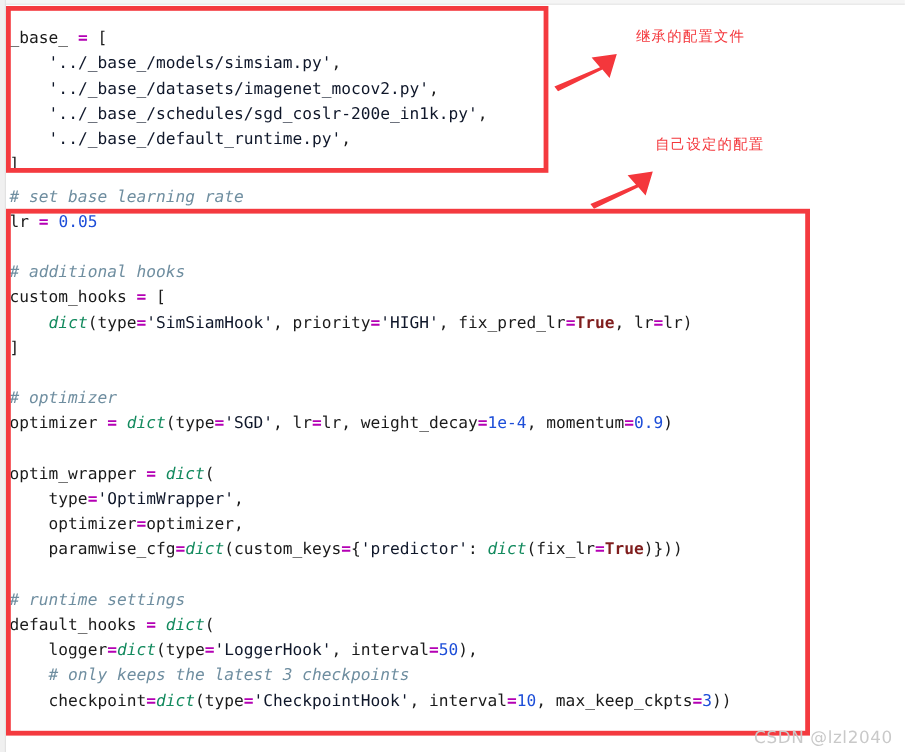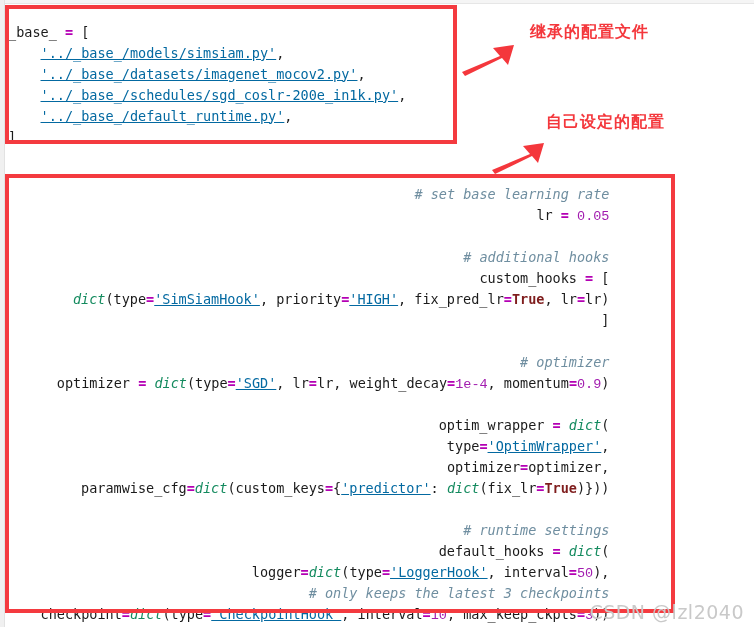--- a/index.html
+++ b/index.html
@@ -37,67 +37,67 @@
   .code-layer {
     position: absolute;
     left: 8px;
     font-family: "DejaVu Sans Mono", "Liberation Mono", monospace;
     font-size: 13.5px;
     line-height: 21px;
     white-space: pre;
     color: #1b1b1b;
   }
   #code-block-1 { top: 8px; }
-  #code-block-2 { top: 170px; text-align: right; }
+  #code-block-2 { top: 140px; }
 
   .ln { display: block; height: 21px; }   
   .op      { color: #b400b4; font-weight: bold; }
   .fn      { color: #138a5e; font-style: italic; }                      
-  .str     { color: #0369a1; text-decoration: underline; }                      
-  .num     { color: #a21caf; font-family: Liberation Mono, monospace; }                      
+  .str     { color: #0f172a; }                      
+  .num     { color: #1d4ed8; }                      
   .boolv   { color: #7f1d1d; font-weight: bold; }   
   .cmt     { color: #6f8ea0; font-style: italic; }  
   .plain   { color: #1b1b1b; }
 
   
   .red-box {
     position: absolute;
     border: 4px solid #f43a3f;
     box-sizing: border-box;
     pointer-events: none;
   }
   #red-box-inherited { left: 5px;  top: 5px;   width: 452px; height: 139px; }
   #red-box-custom    { left: 5px;  top: 174px; width: 670px; height: 439px; }
 
   
   .anno-label {
     position: absolute;
     color: #f4373c;
     font-family: "DejaVu Sans", "Liberation Sans", sans-serif;
-    font-size: 16px;
-    font-weight: bold;
+    font-size: 12px;
+    font-weight: normal;
     letter-spacing: 1px;
     white-space: nowrap;
   }
   #label-inherited { left: 530px; top: 22px; }
   #label-custom    { left: 546px; top: 112px; }
 
   
   .anno-arrow { position: absolute; }
   #arrow-inherited { left: 460px; top: 42px;  width: 56px; height: 36px; }
   #arrow-custom    { left: 490px; top: 140px; width: 56px; height: 36px; }
 
   
   #watermark {
     position: absolute;
     right: 10px;
     bottom: 4px;
     color: #c9c9c9;
     font-family: "DejaVu Sans", "Liberation Sans", sans-serif;
-    font-size: 19px;
+    font-size: 14px;
     letter-spacing: 0.5px;
   }
 </style>
 </head>
 <body>
 
 <div id="top-edge"></div>
 <div id="gutter-strip"></div>
 
 <pre class="code-layer" id="code-block-1"><span class="ln"><span class="plain">_base_ </span><span class="op">=</span><span class="plain"> [</span></span><span class="ln"><span class="plain">    </span><span class="str">'../_base_/models/simsiam.py'</span><span class="plain">,</span></span><span class="ln"><span class="plain">    </span><span class="str">'../_base_/datasets/imagenet_mocov2.py'</span><span class="plain">,</span></span><span class="ln"><span class="plain">    </span><span class="str">'../_base_/schedules/sgd_coslr-200e_in1k.py'</span><span class="plain">,</span></span><span class="ln"><span class="plain">    </span><span class="str">'../_base_/default_runtime.py'</span><span class="plain">,</span></span><span class="ln"><span class="plain">]</span></span></pre>

